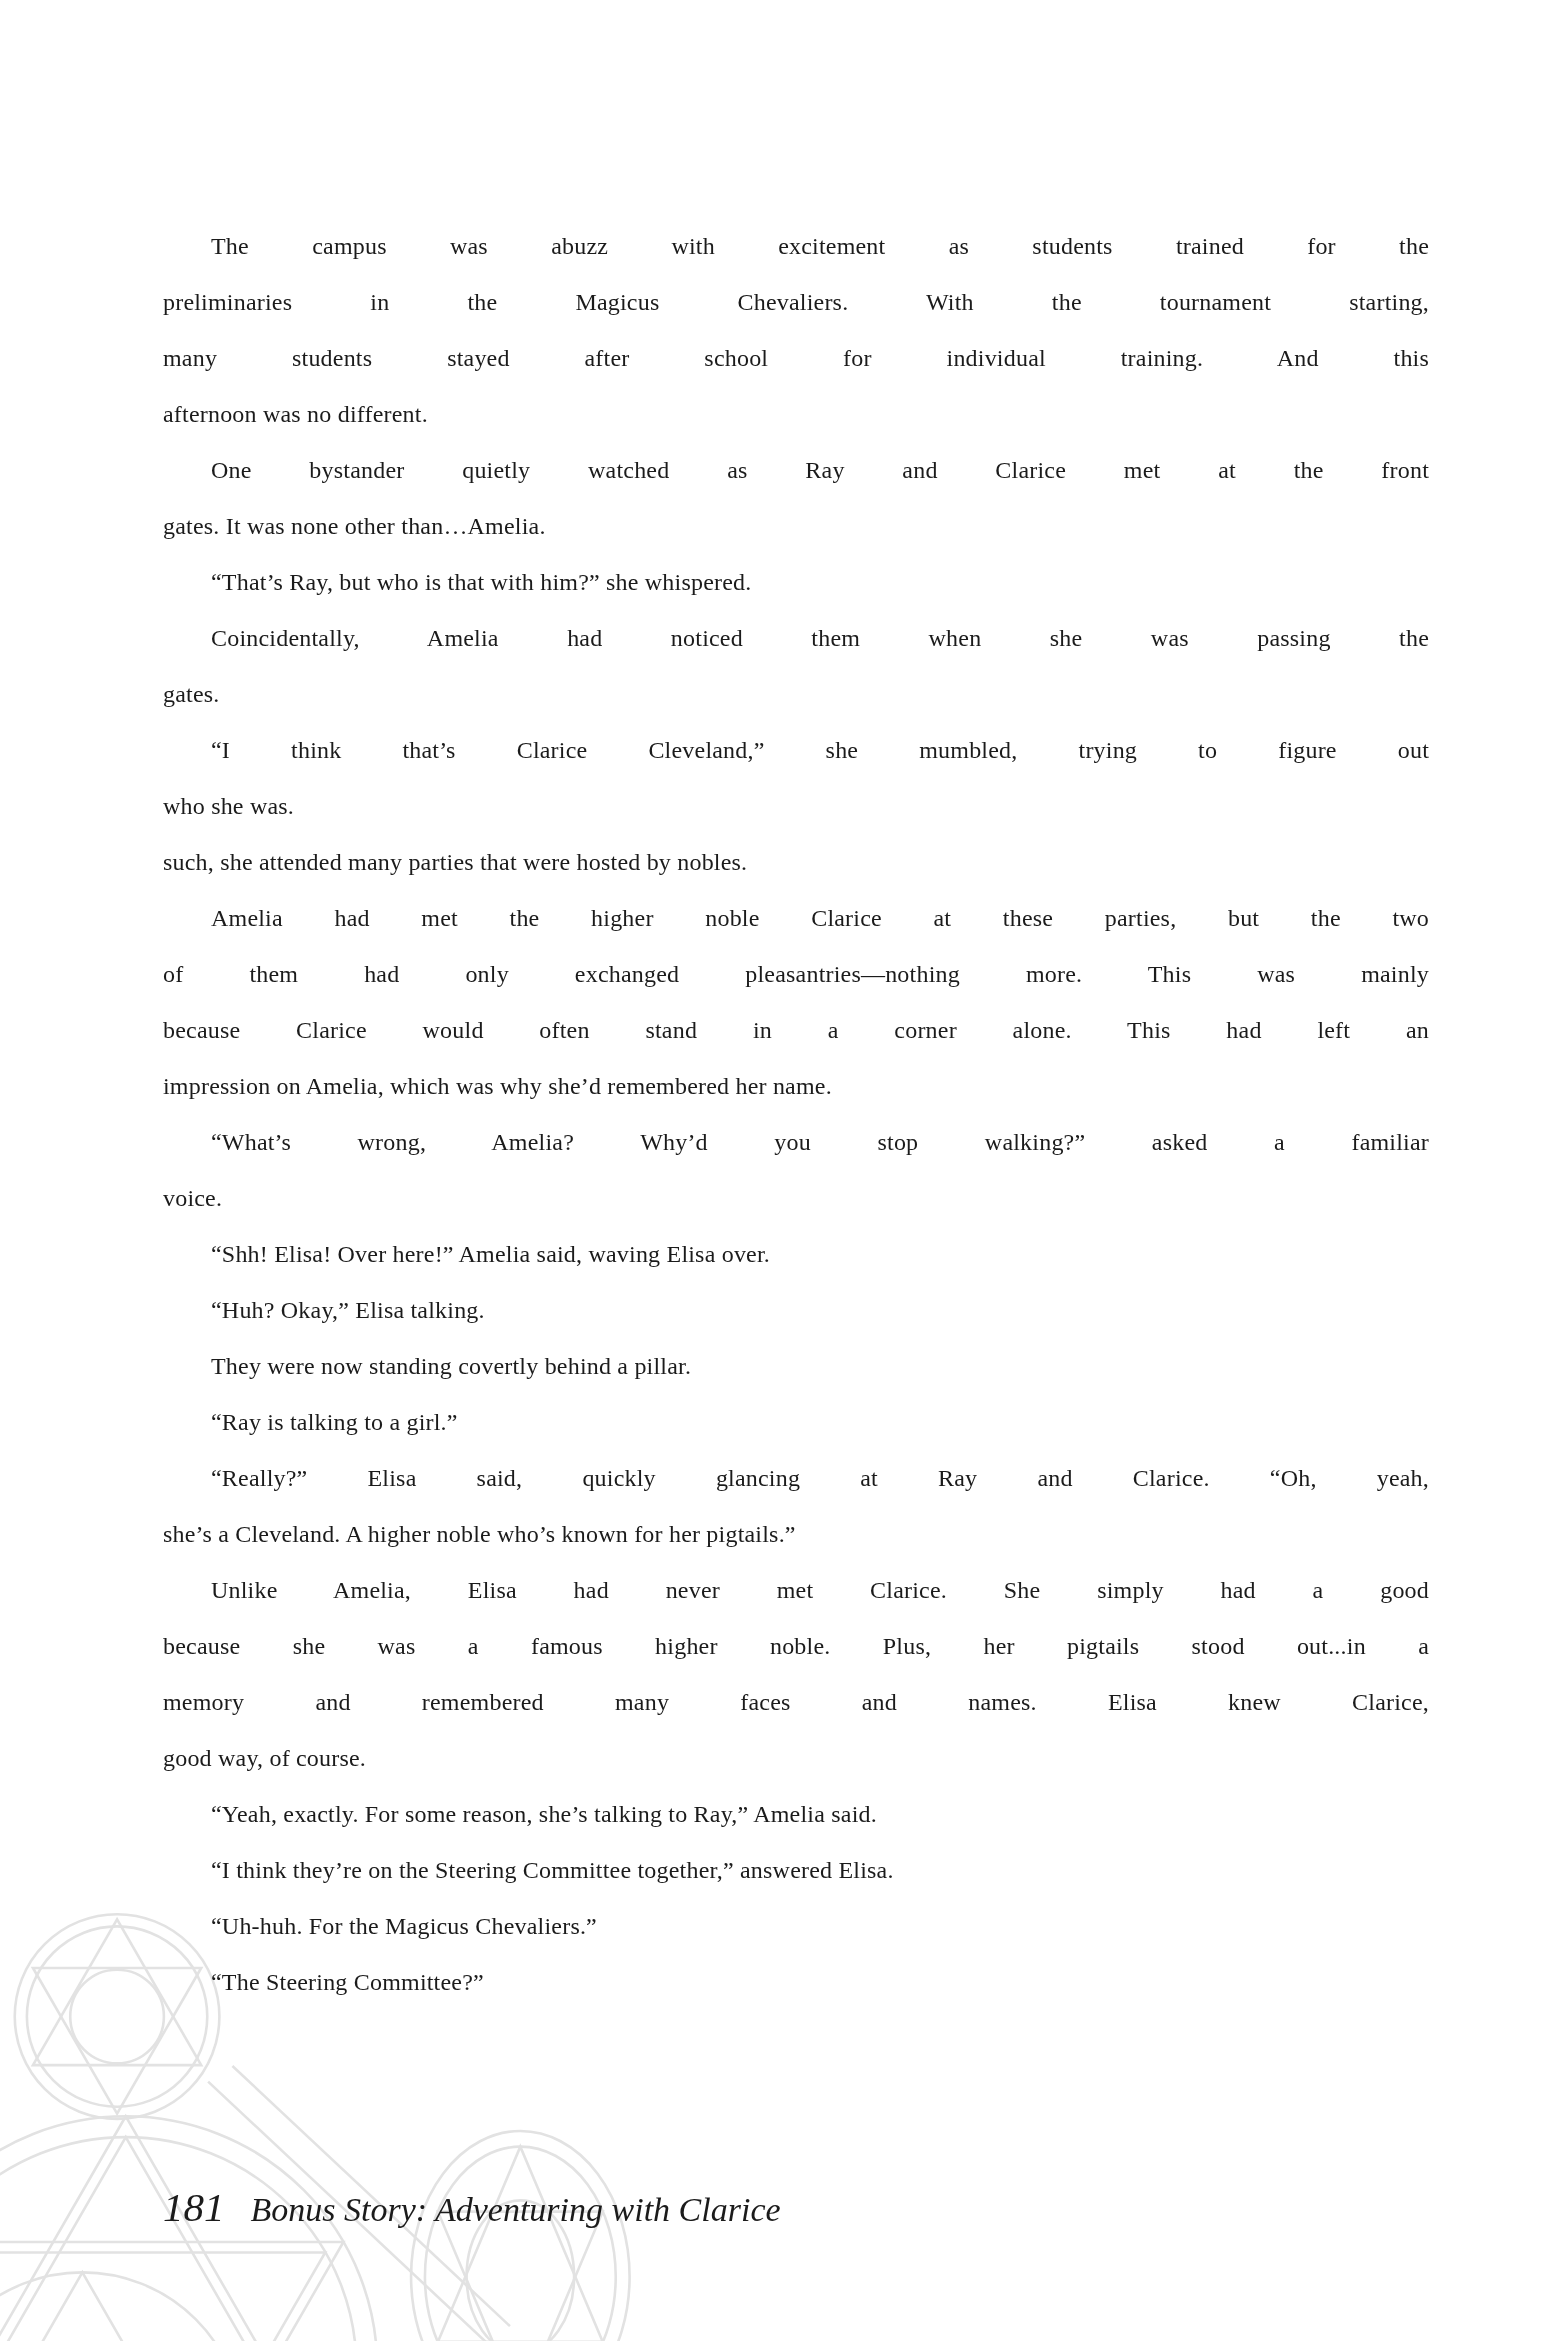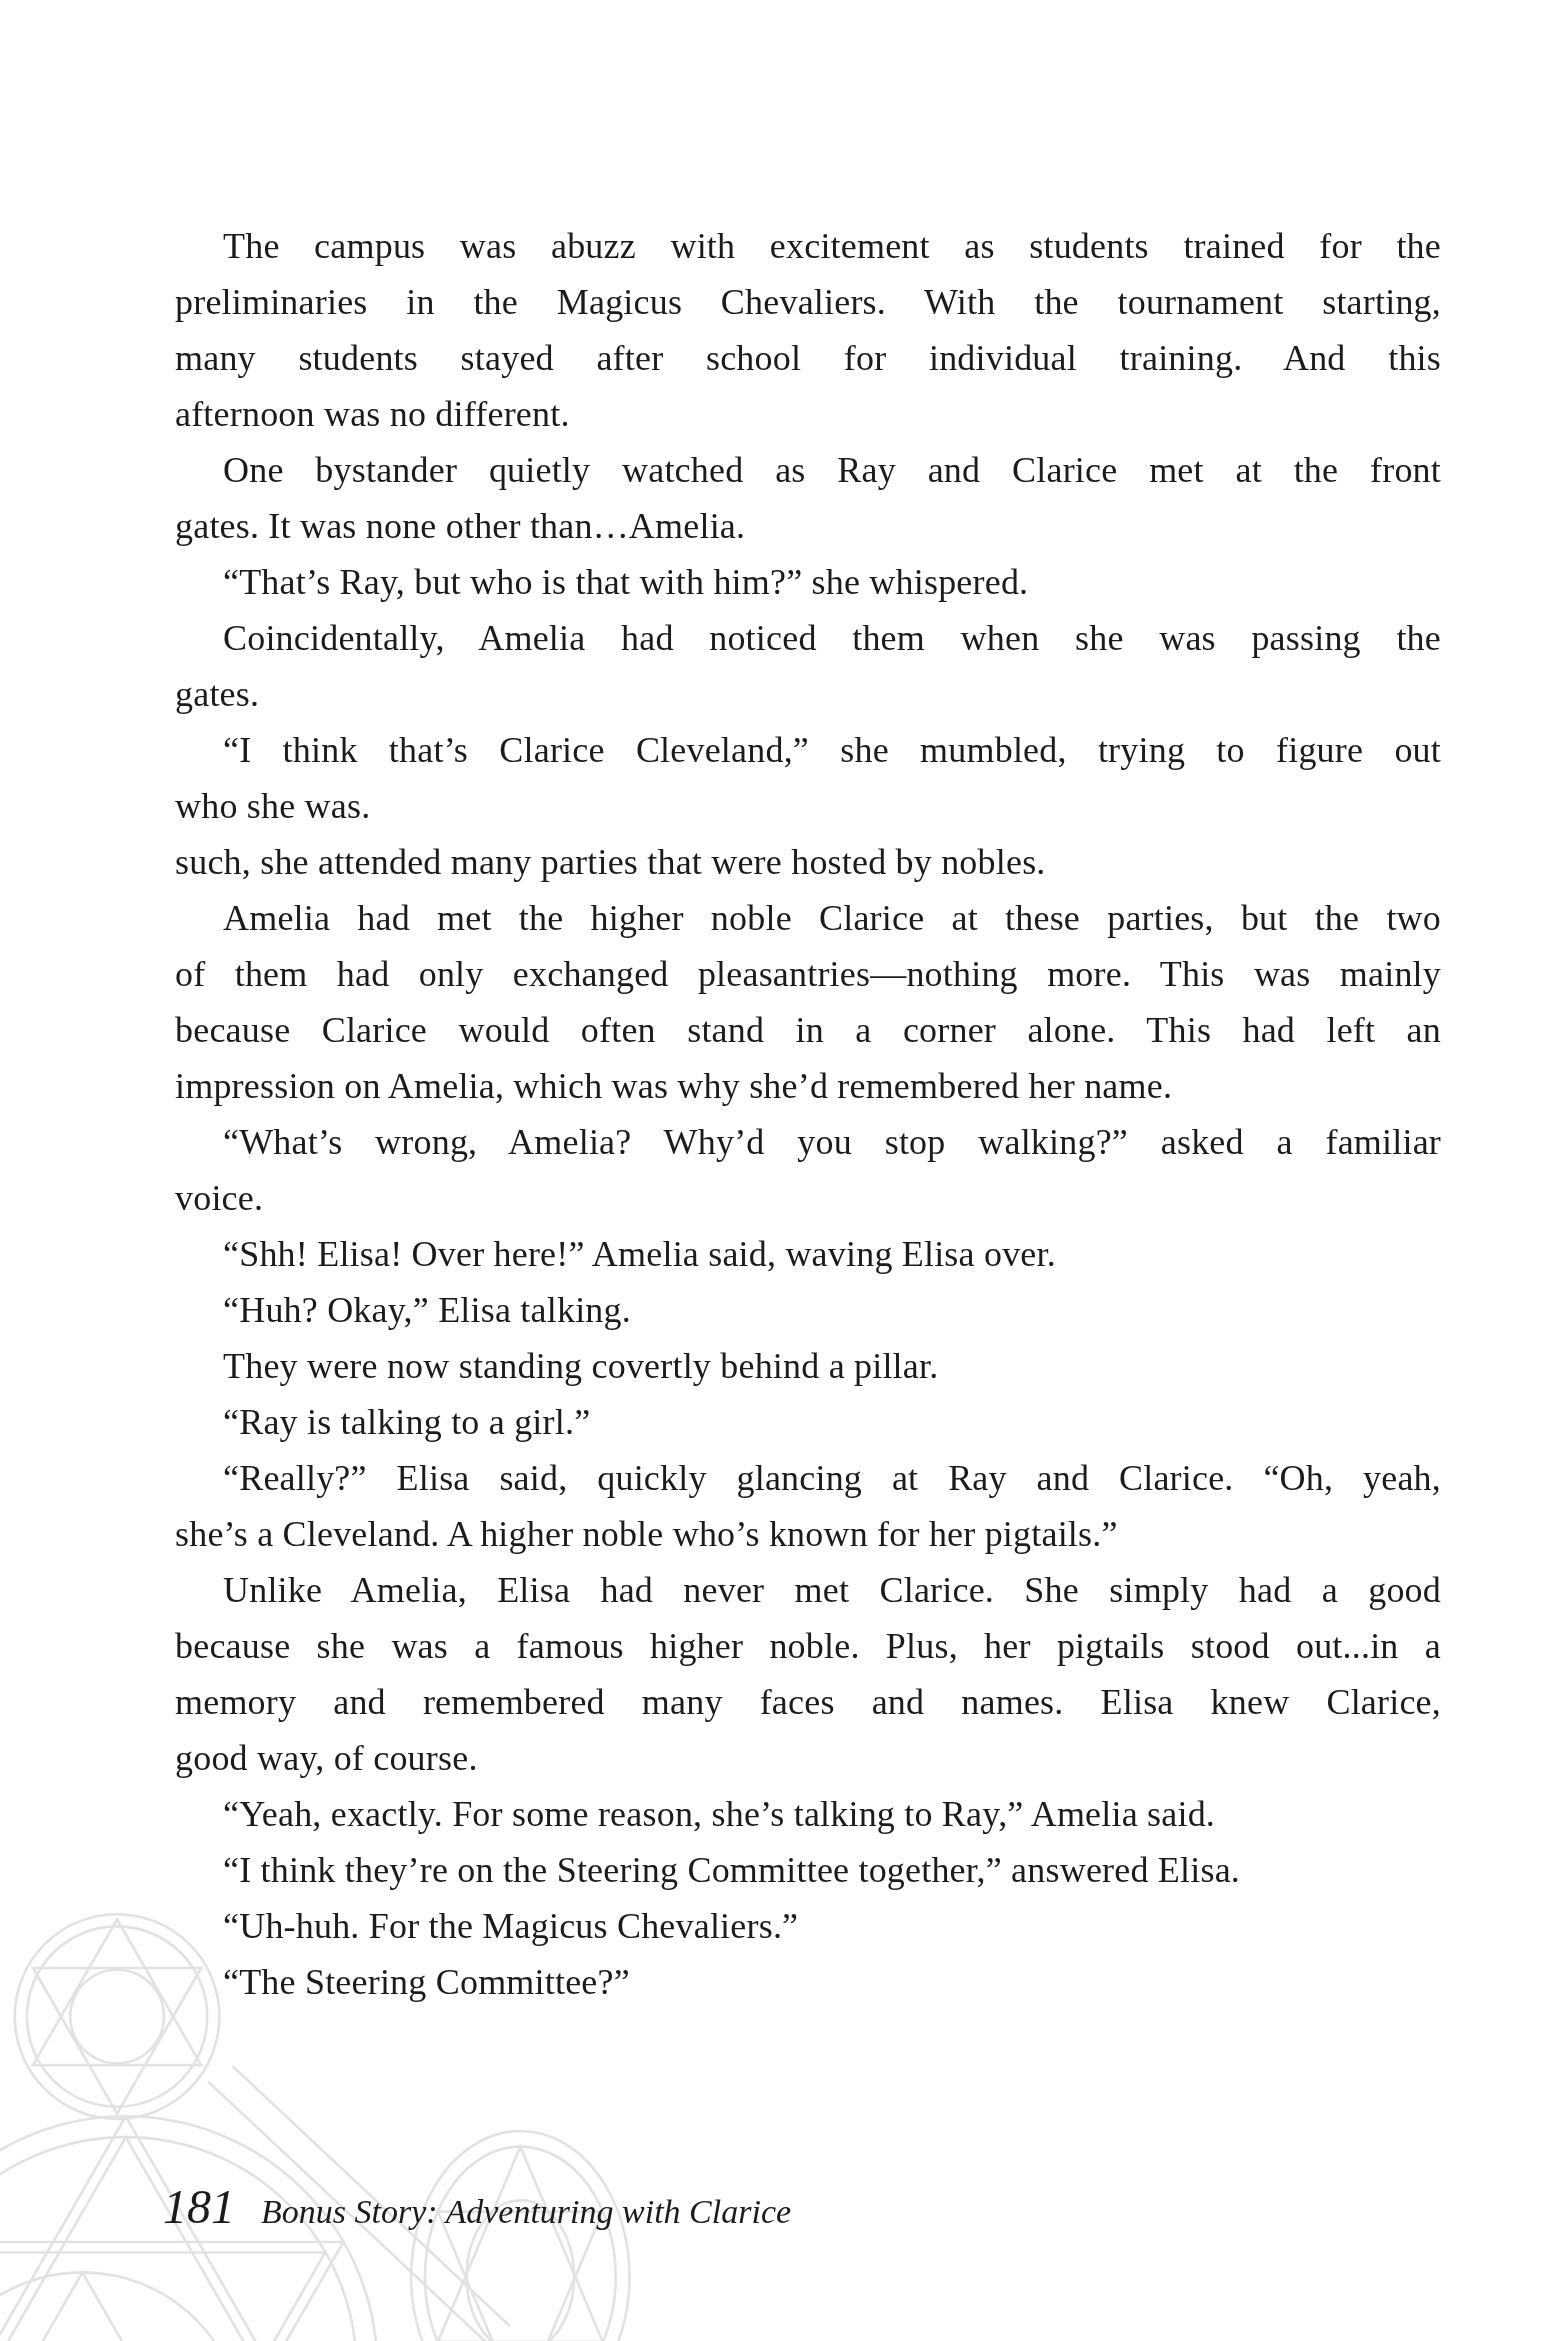--- a/index.html
+++ b/index.html
@@ -23,24 +23,24 @@
   }
   .watermark {
     position: absolute;
     left: 0; top: 0;
     width: 1561px; height: 2342px;
     color: var(--wm-color);
     pointer-events: none;
   }
   .text-block {
     position: absolute;
-    left: 175px;
+    left: 163px;
     top: 218px;
     width: 1266px;
-    font-size: 36px;
+    font-size: 24px;
     line-height: 56px;
     letter-spacing: 0.2px;
   }
   .para { margin: 0; }
   .line {
     text-align: justify;
     text-align-last: justify;
     white-space: normal;
   }
   .line.last { text-align-last: left; }
@@ -48,21 +48,21 @@
   .footer {
     position: absolute;
     left: 163px;
     top: 2181px;
     display: flex;
     align-items: baseline;
     gap: 26px;
     font-style: italic;
   }
   .page-number {
-    font-size: 48px;
+    font-size: 41px;
     line-height: 52px;
   }
   .footer-title {
     font-size: 34px;
     line-height: 52px;
   }
 </style>
 </head>
 <body>
 

